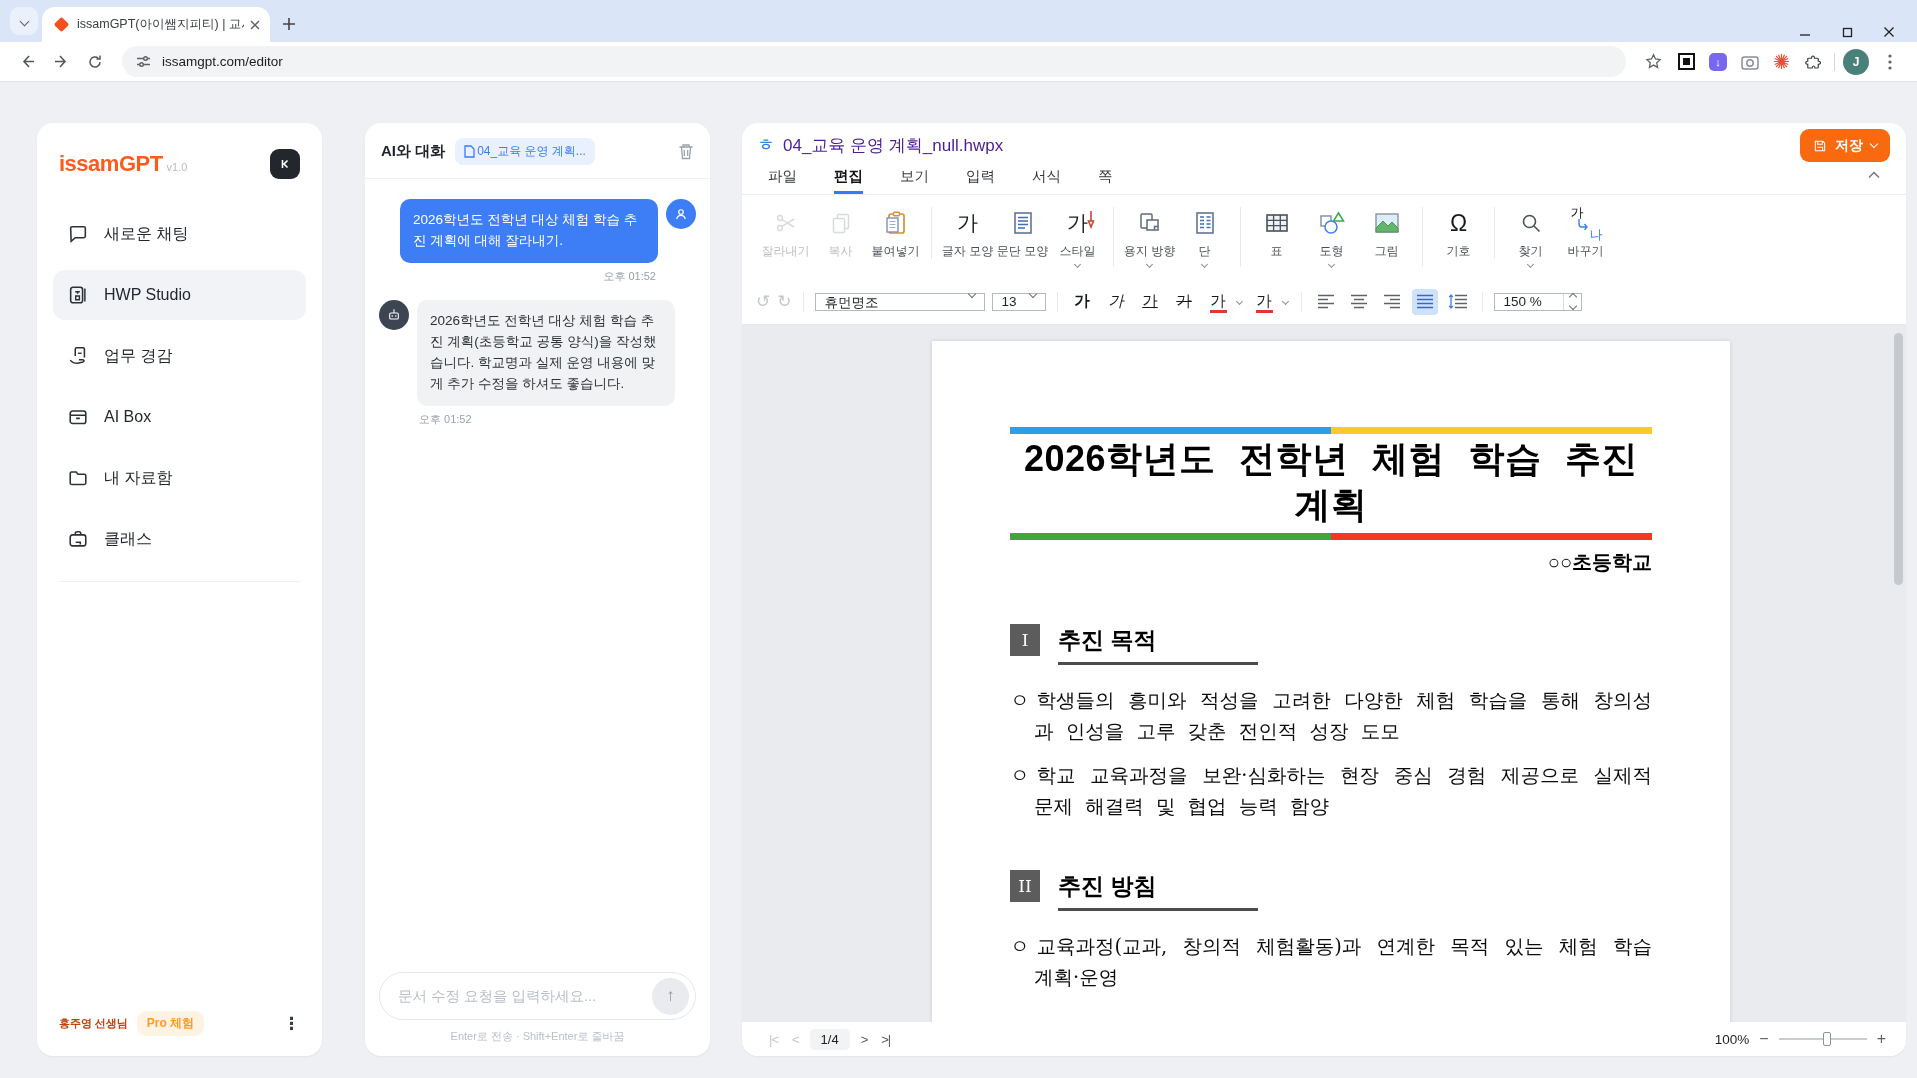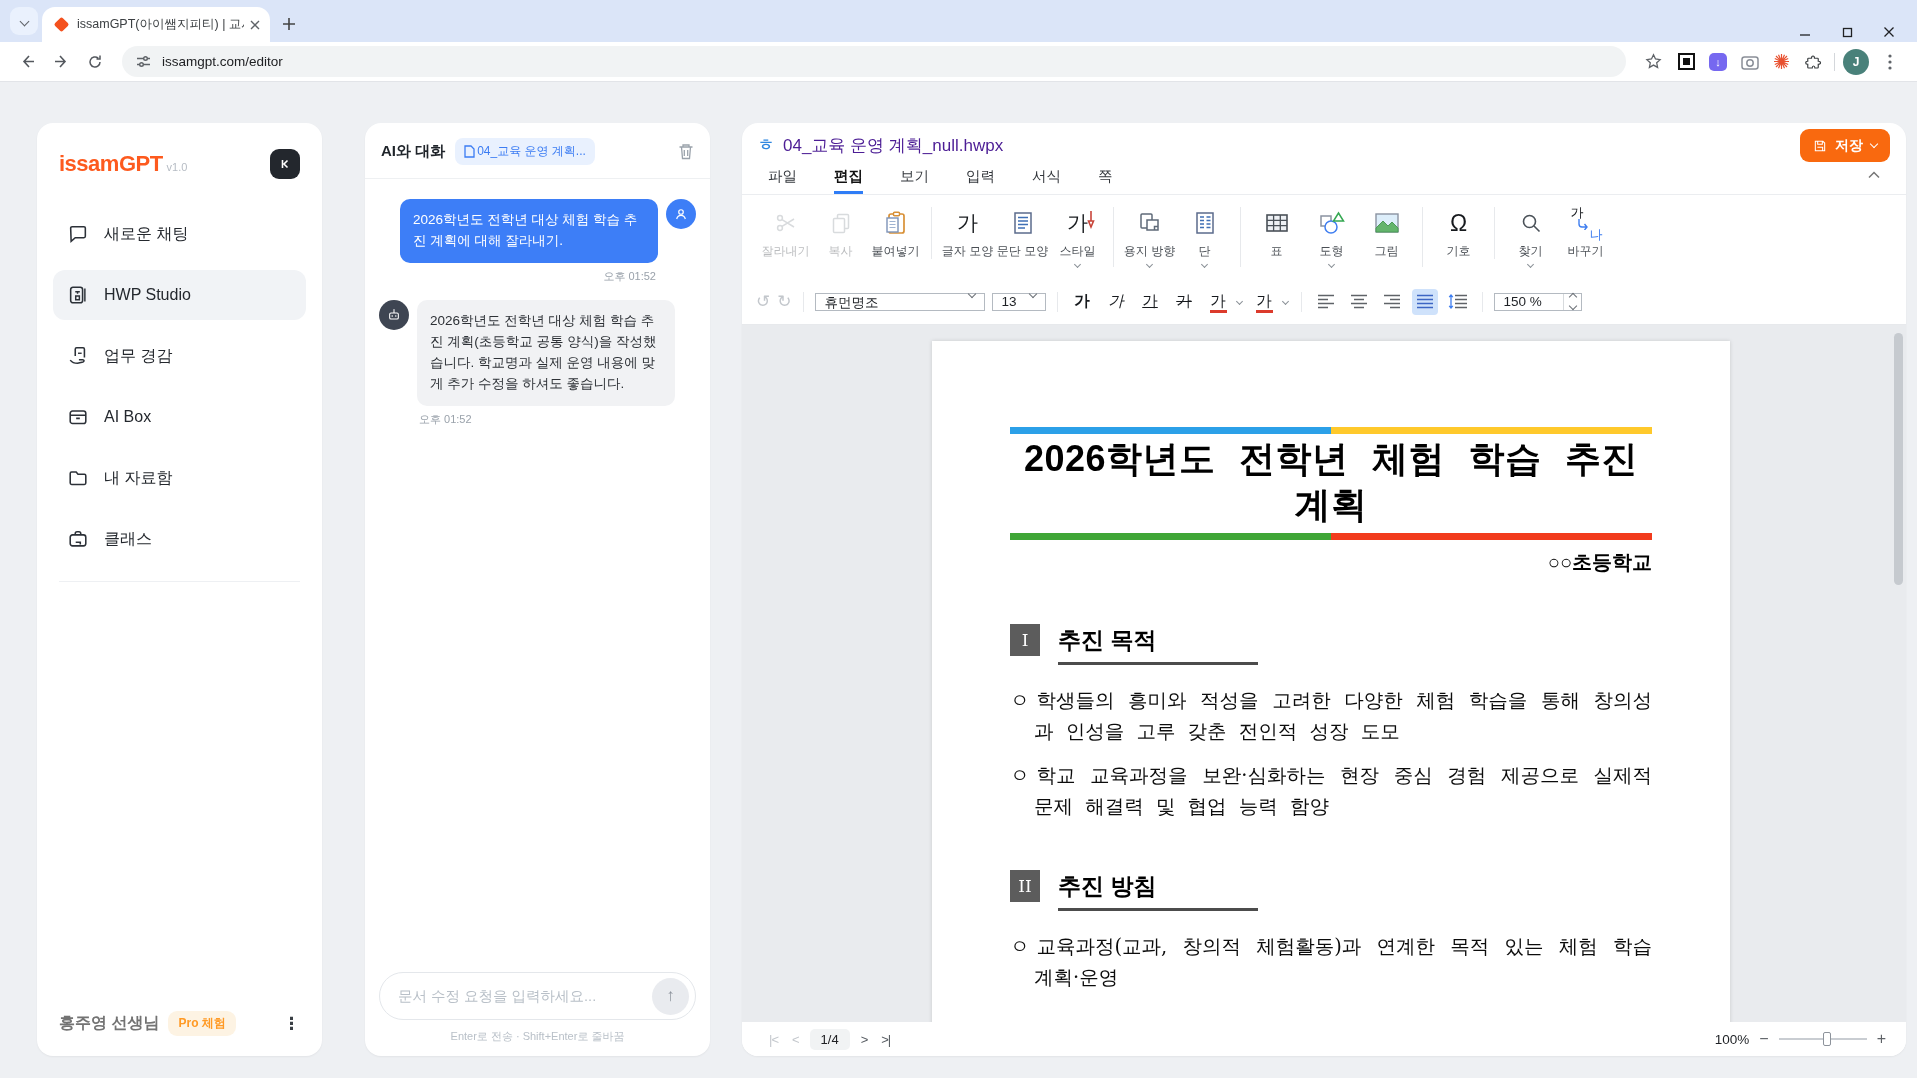--- a/index.html
+++ b/index.html
@@ -35,21 +35,21 @@
   
   .sidebar { width:285px; flex:none; display:flex; flex-direction:column; padding:24px 16px 20px; }
   .logo-row { display:flex; align-items:center; padding:2px 6px 30px; }
   .logo { font-size:22px; font-weight:800; color:#fd5a1e; letter-spacing:-.5px; }
   .ver { font-size:11px; color:#b6bcc4; margin-left:4px; margin-top:5px; }
   .collapse-btn { margin-left:auto; width:30px; height:30px; border-radius:9px; background:#23272d; display:grid; place-items:center; }
   .nav-item { display:flex; align-items:center; gap:15px; height:50px; padding:0 14px; border-radius:12px; font-size:16px; color:#24282e; margin-bottom:11px; cursor:pointer; }
   .nav-item.active { background:#f1f3f6; }
   .side-div { height:1px; background:#eef0f3; margin:6px 6px 0; }
   .sidebar-footer { margin-top:auto; display:flex; align-items:center; gap:9px; padding:0 6px; }
-  .user-name { font-size:16px; font-weight:700; color:#737373; }
+  .user-name { font-size:11px; font-weight:700; color:#c2410c;font-family:Liberation Serif, serif; }
   .pro-badge { background:#fdf3e3; color:#ff9a25; font-size:12px; font-weight:700; padding:4px 10px; border-radius:9px; }
   .kebab { margin-left:auto; font-size:17px; color:#3a3f45; font-weight:700; }
 
   
   .chat { width:345px; flex:none; display:flex; flex-direction:column;margin-left:11px; }
   .chat-header { display:flex; align-items:center; padding:15px 16px 13px; border-bottom:1px solid #eef0f2; }
   .chat-title { font-size:15px; font-weight:700; color:#1f242a; }
   .chat-doc-badge { margin-left:10px; display:flex; align-items:center; gap:2px; background:#e9f1fe; color:#3b7cf3; font-size:12px; padding:5px 9px; border-radius:8px; max-width:176px; }
   .chat-doc-badge span { white-space:nowrap; overflow:hidden; text-overflow:ellipsis; }
   .trash-btn { margin-left:auto; }

